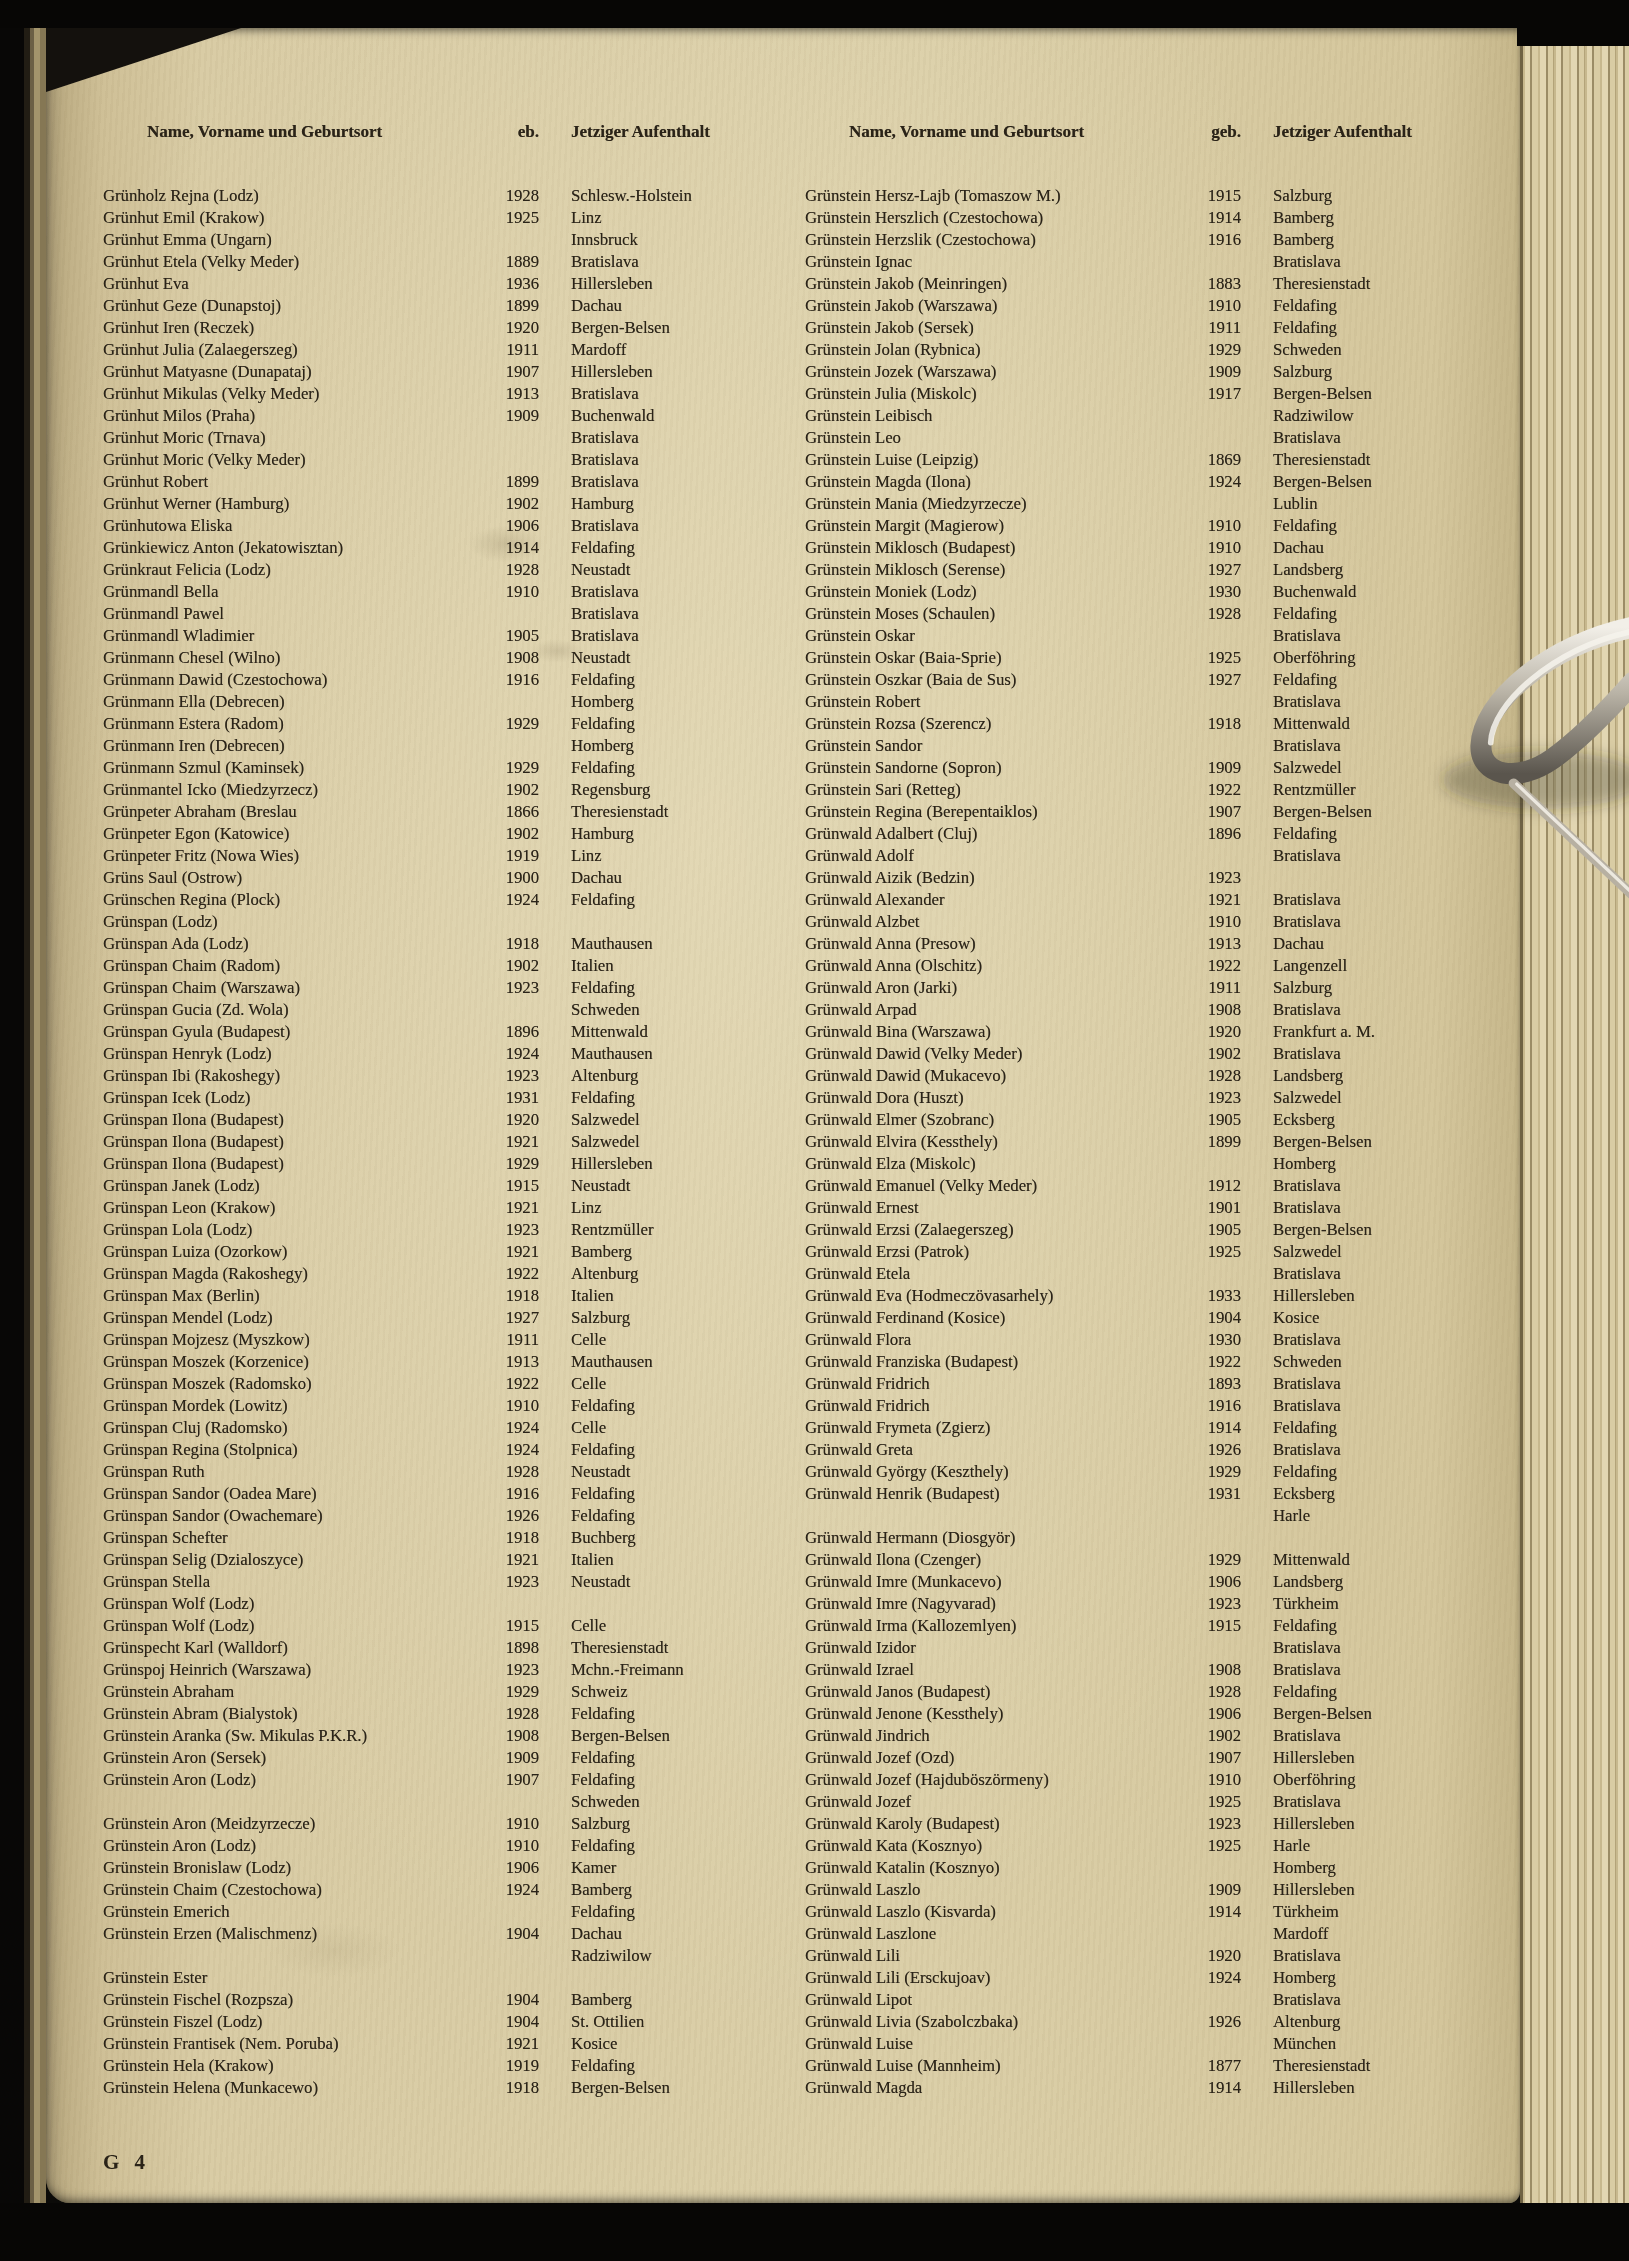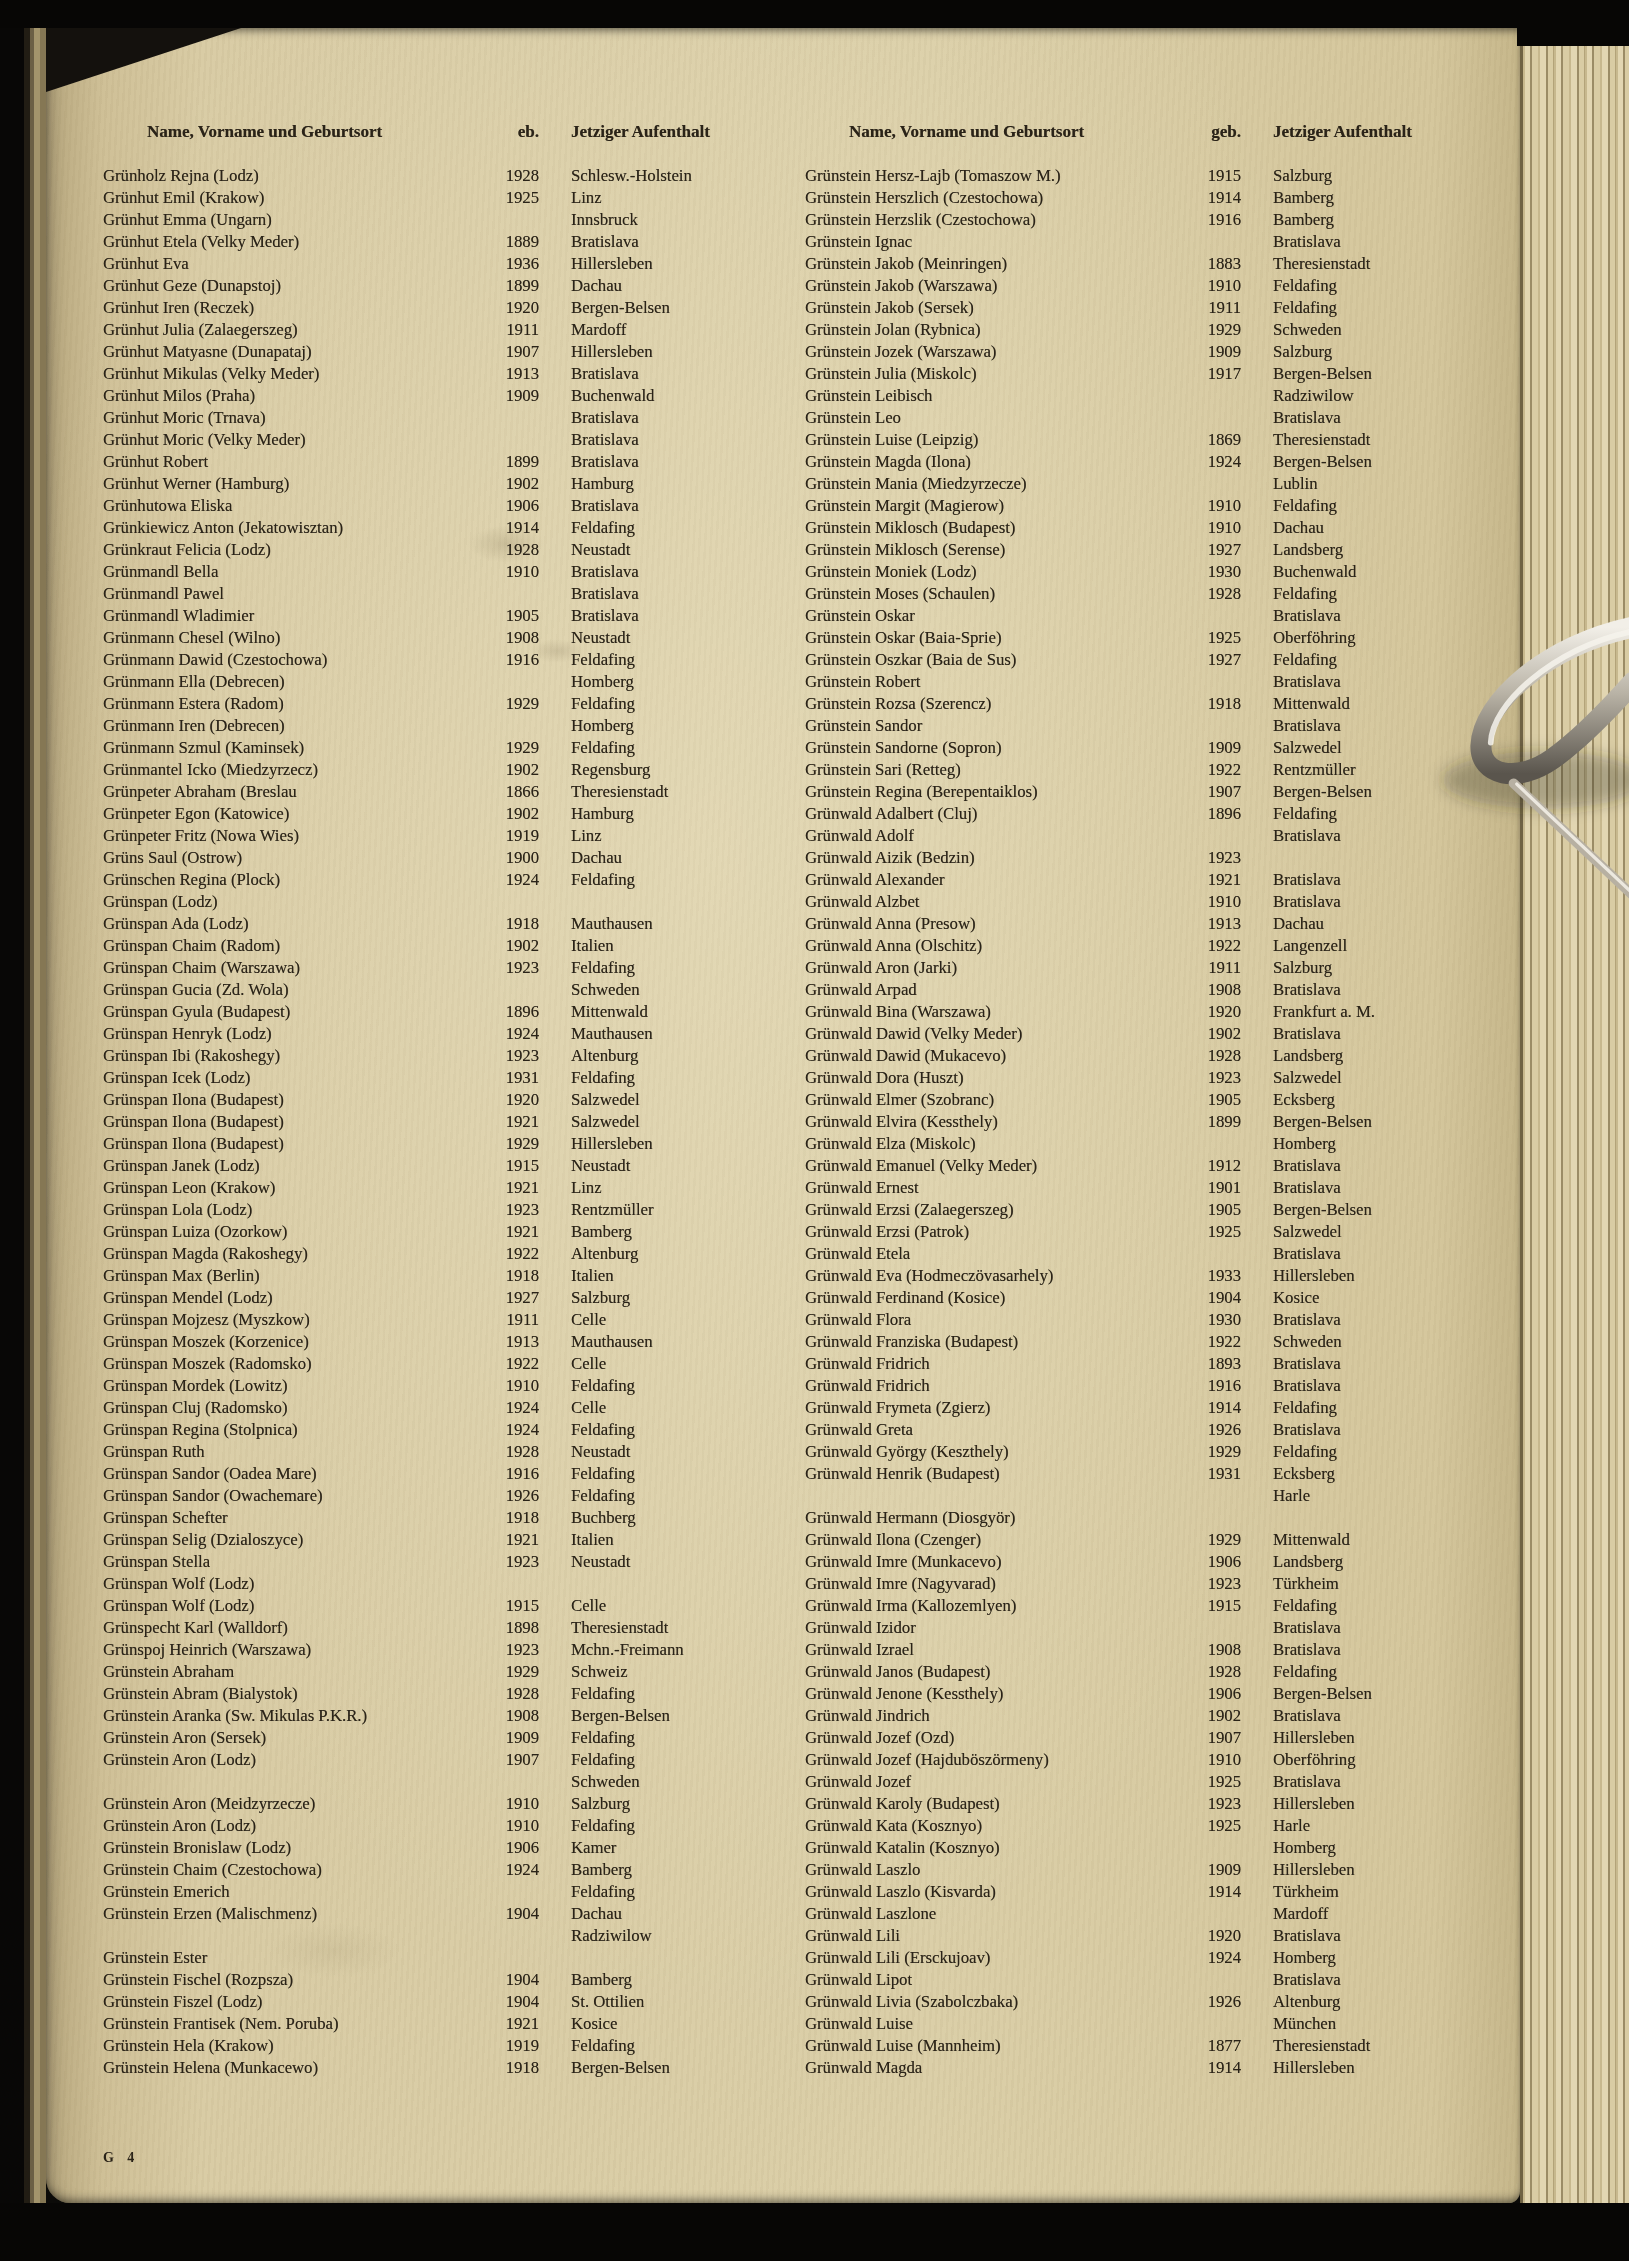--- a/index.html
+++ b/index.html
@@ -31,27 +31,27 @@
   .smudge.c{left:244px;top:1914px;width:179px;height:73px;background:radial-gradient(closest-side,rgba(100,85,50,.08),rgba(0,0,0,0) 75%);}
   
   .col{position:absolute;top:122px;width:676px;color:#2a2318;}
   .col.c0{left:103px;}
   .col.c1{left:805px;}
   .hdr span{position:absolute;top:0;font-size:17px;font-weight:bold;white-space:nowrap;
         text-shadow:0.2px 0.2px 0.3px rgba(42,35,24,.55);}
   .h-name{left:0;margin-left:44px;}
   .h-year{left:371px;width:65px;text-align:right;}
   .h-loc{left:468px;}
-  .rows{position:absolute;top:43px;left:0;width:676px;}
+  .rows{position:absolute;top:63px;left:0;width:676px;}
   .row{position:relative;height:22px;font-size:16.7px;line-height:22px;
         text-shadow:0.2px 0.2px 0.3px rgba(42,35,24,.5);}
   .c-name{position:absolute;left:0;white-space:nowrap;}
   .c-year{position:absolute;left:371px;width:65px;text-align:right;}
   .c-loc{position:absolute;left:468px;white-space:nowrap;}
-  .footer-mark{position:absolute;left:103px;top:2150px;font-size:14px;font-weight:bold;
+  .footer-mark{position:absolute;left:103px;top:2150px;font-size:21px;font-weight:bold;
         letter-spacing:4.9px;color:#2a2318;}
   .metal{position:absolute;left:1385px;top:570px;width:244px;height:407px;}
 </style>
 </head>
 <body>
 
 <div class="scene">
 
   <div class="page"></div>
   <div class="corner-wedge"></div>

